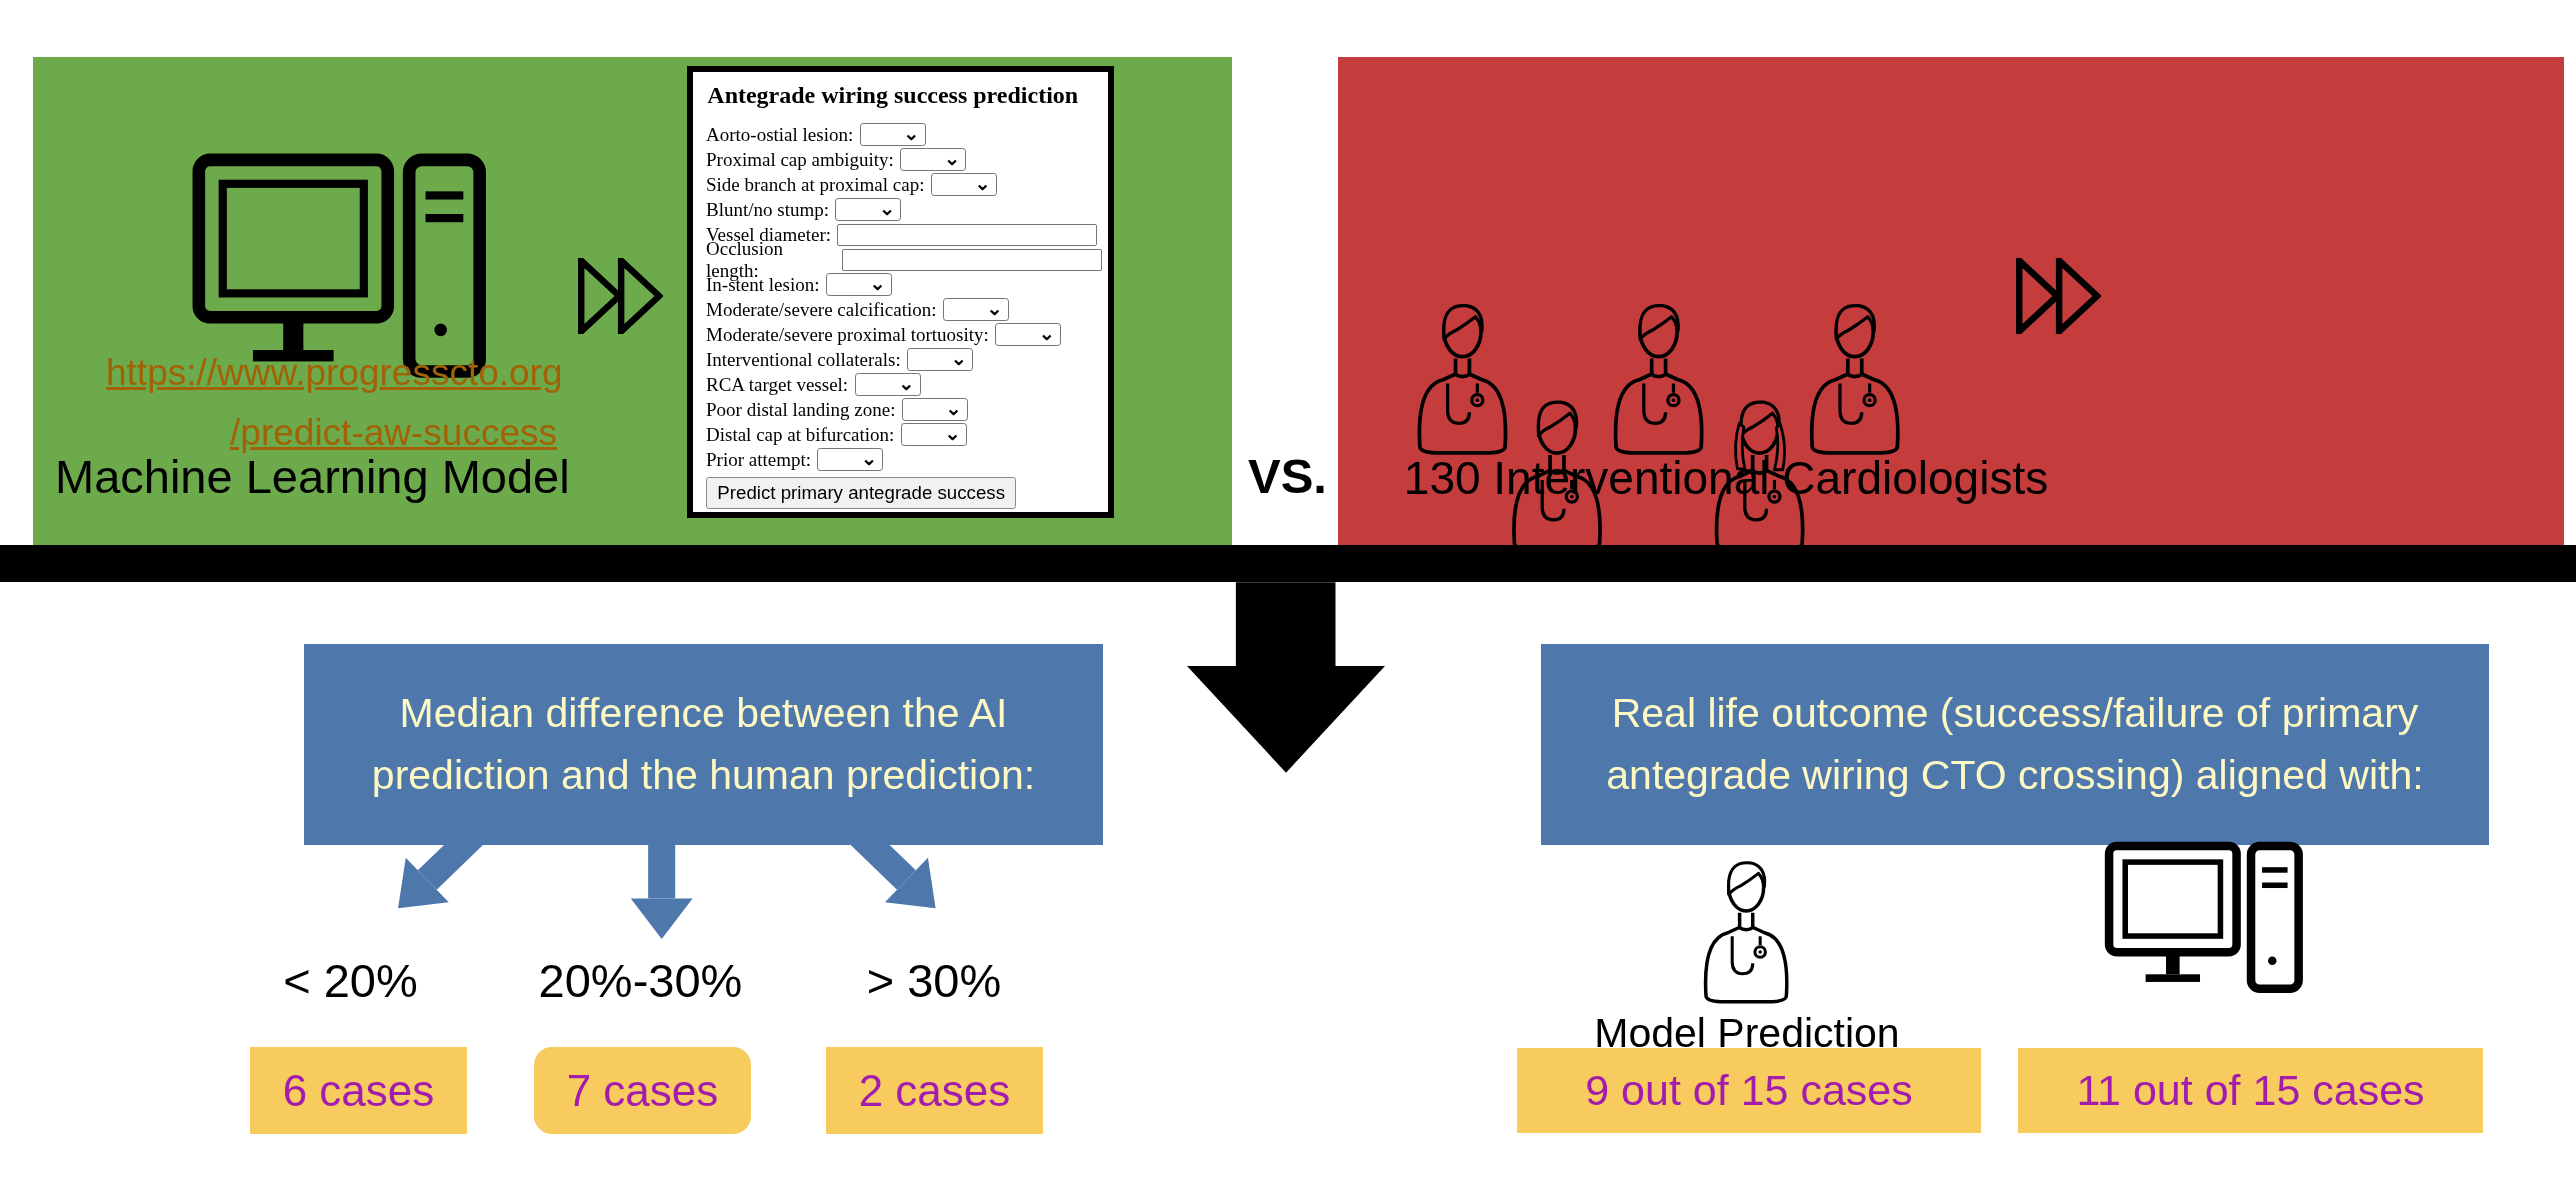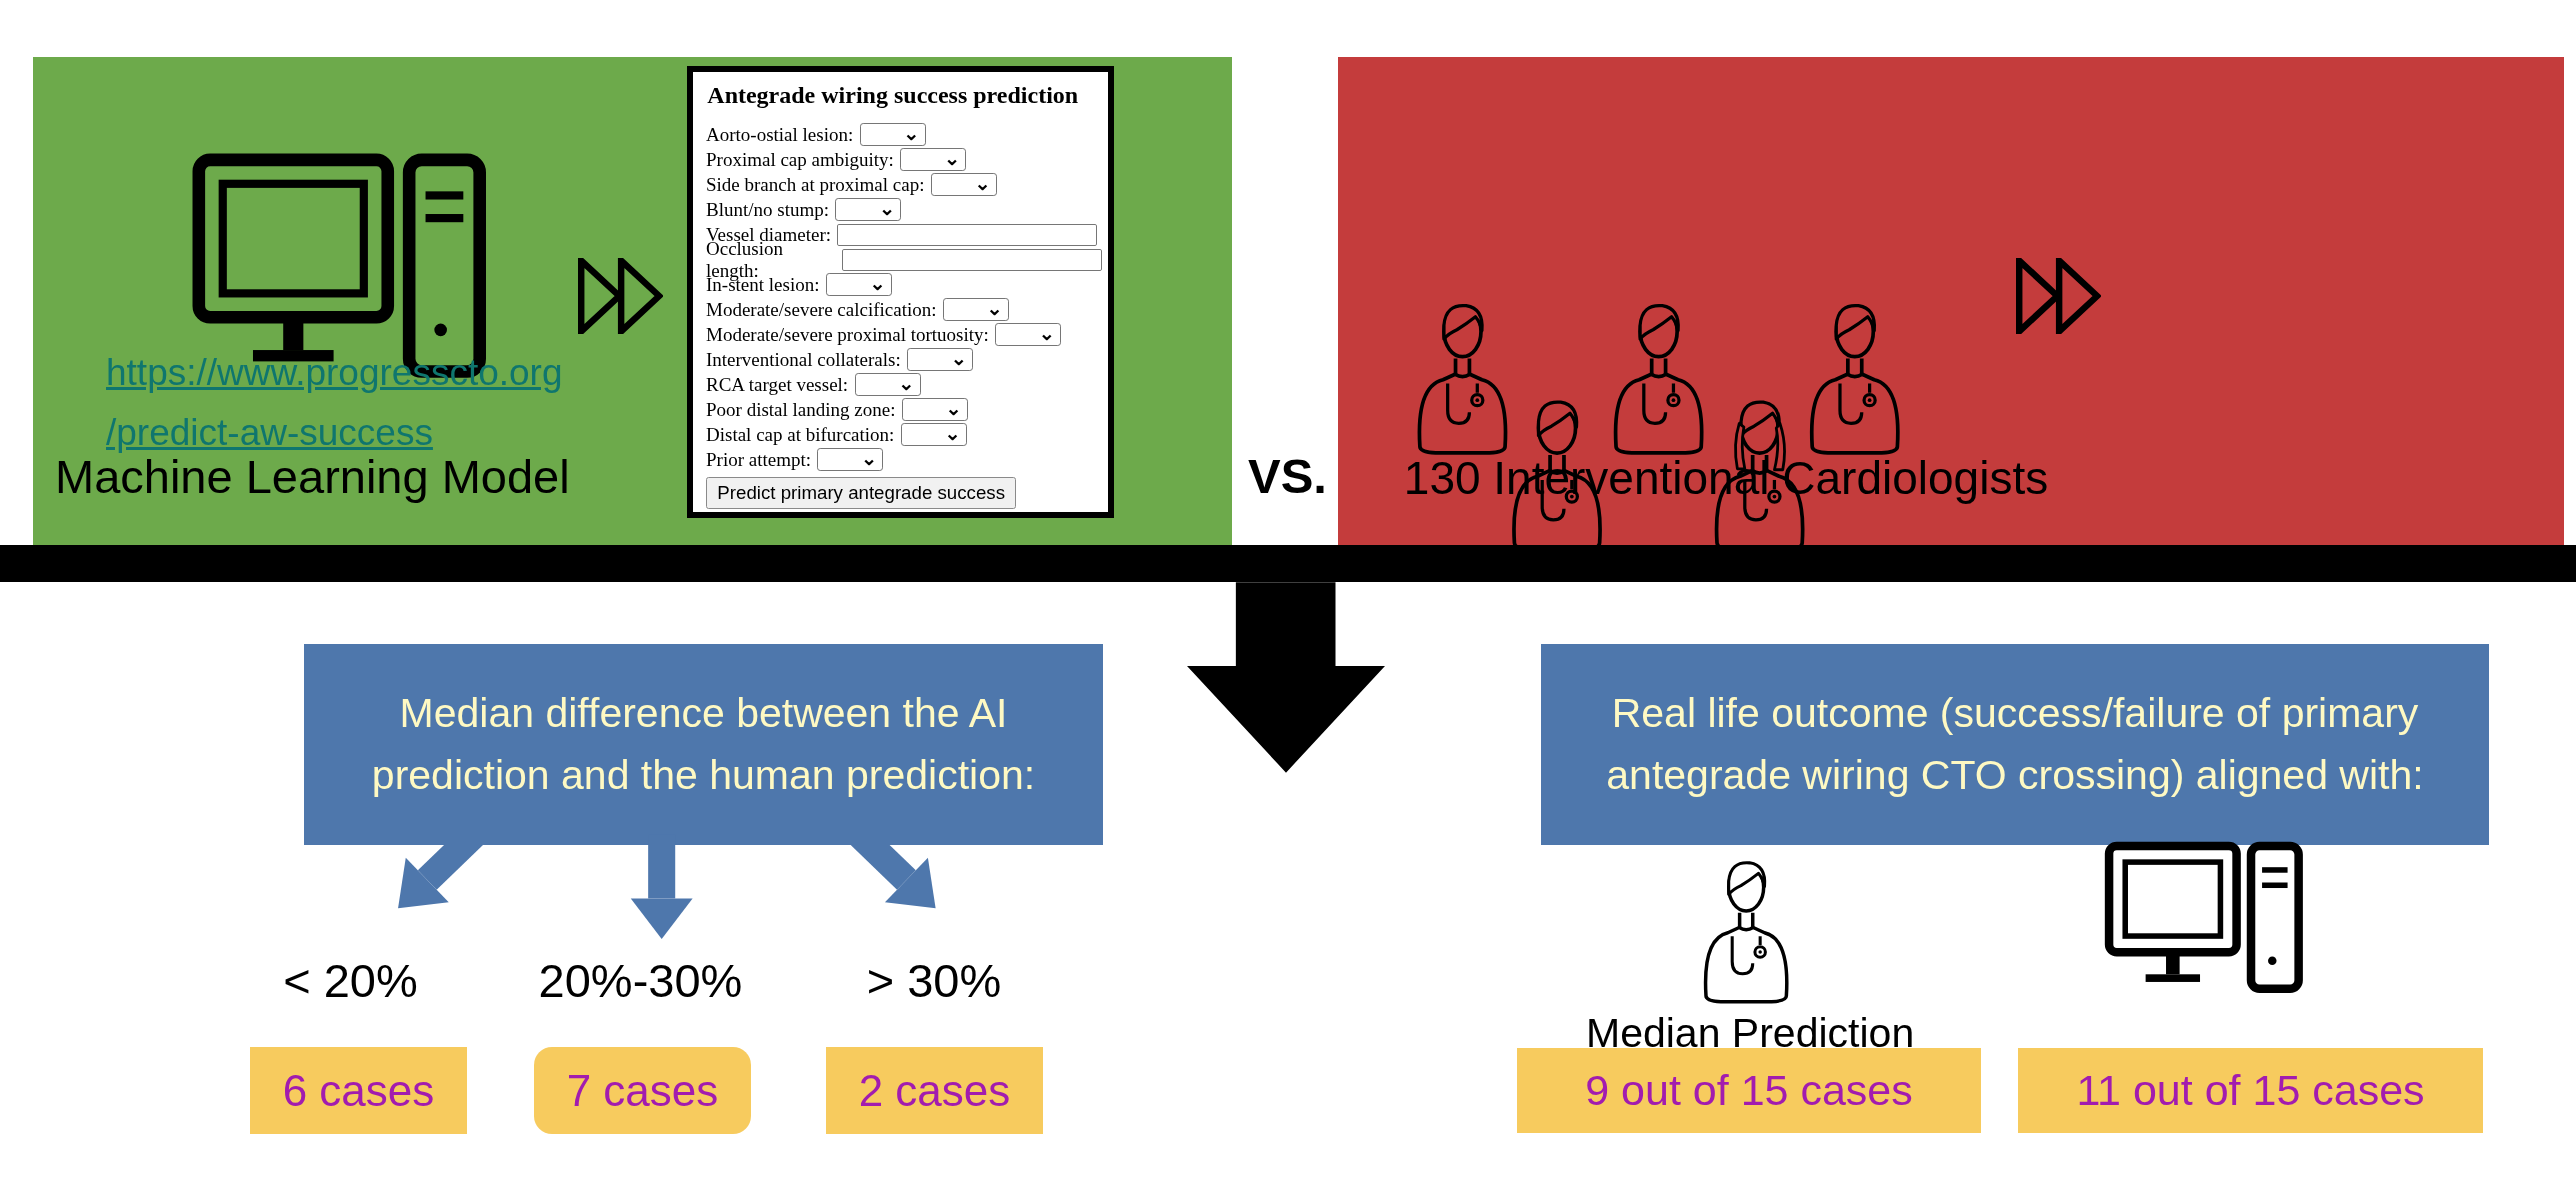--- a/index.html
+++ b/index.html
@@ -2,22 +2,22 @@
 <html style="--panel-green: #6DAA4B; --panel-red: #C43C3C; --box-blue: #4E77AC; --highlight-yellow: #F7CB5E; --bar-black: #000000;font-size:10.3px"><head>
 <meta charset="utf-8">
 <style>
   html,body{margin:0;padding:0;background:#fff;}
   #page{position:relative;width:2576px;height:1179px;background:#fff;overflow:hidden;
         font-family:"Liberation Sans",sans-serif;color:#000;}
   .abs{position:absolute;}
   .panel{position:absolute;top:57px;height:489px;}
   #panel-green{left:33px;width:1199px;background:var(--panel-green);}
   #panel-red{left:1338px;width:1226px;background:var(--panel-red);}
-  #ml-url{left:106px;top:343px;width:451px;text-align:left;font-size:37px;line-height:1.62;
-          text-decoration:underline;color:#0f766e;cursor:pointer;}
+  #ml-url{left:106px;top:343px;width:451px;text-align:right;font-size:37px;line-height:1.62;
+          text-decoration:underline;color:#a16207;cursor:pointer;}
   #ml-caption{left:55px;top:449px;font-size:47px;white-space:nowrap;}
   #vs{left:1234px;top:448px;width:107px;text-align:center;font-size:49px;font-weight:bold;}
   #card-caption{left:1346px;top:451px;width:760px;text-align:center;font-size:46px;white-space:nowrap;}
   
   #form{left:687px;top:66px;width:427px;height:452px;background:#fff;border:6.4px solid #000;
         box-sizing:border-box;padding:9px 6.4px 0 13px;font-family:"Liberation Serif",serif;}
   #form-title{font-size:24px;font-weight:bold;margin:1.3px 0 13px 1.3px;}
   .frow{display:flex;align-items:center;gap:6.4px;height:25px;font-size:19px;}
   .sel{width:64px;height:21px;background:#fff;border:1.3px solid #767676;border-radius:3.2px;
        position:relative;flex:0 0 auto;}
@@ -281,18 +281,18 @@
   <svg class="abs" style="left:2103px;top:840px;" width="200" height="170" viewBox="0 0 470 400">
     <rect x="14" y="14" width="300" height="250" rx="18" fill="none" stroke="#000" stroke-width="20"></rect>
     <rect x="52" y="52" width="224" height="174" fill="none" stroke="#000" stroke-width="13"></rect>
     <rect x="148" y="264" width="32" height="52" fill="#000"></rect>
     <rect x="100" y="316" width="128" height="18" fill="#000"></rect>
     <rect x="348" y="14" width="112" height="336" rx="20" fill="none" stroke="#000" stroke-width="20"></rect>
     <rect x="374" y="64" width="60" height="13" fill="#000"></rect>
     <rect x="374" y="100" width="60" height="13" fill="#000"></rect>
     <circle cx="398" cy="284" r="10" fill="#000"></circle>
   </svg>
-  <div class="pred-label" style="left:1586px;top:1010px;width:322px;">Median Prediction</div>
+  <div class="pred-label" style="left:1586px;top:1010px;width:322px;">Model Prediction</div>
   <div class="yellow r" style="left:1517px;width:464px;">9 out of 15 cases</div>
   <div class="yellow r" style="left:2018px;width:465px;">11 out of 15 cases</div>
 
 </div>
 
 
 </body></html>

